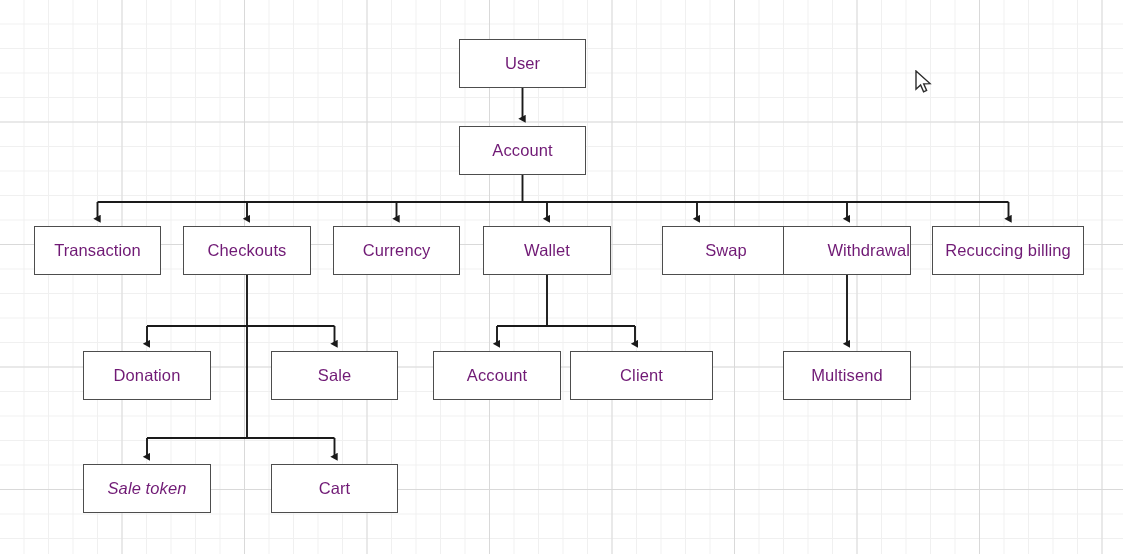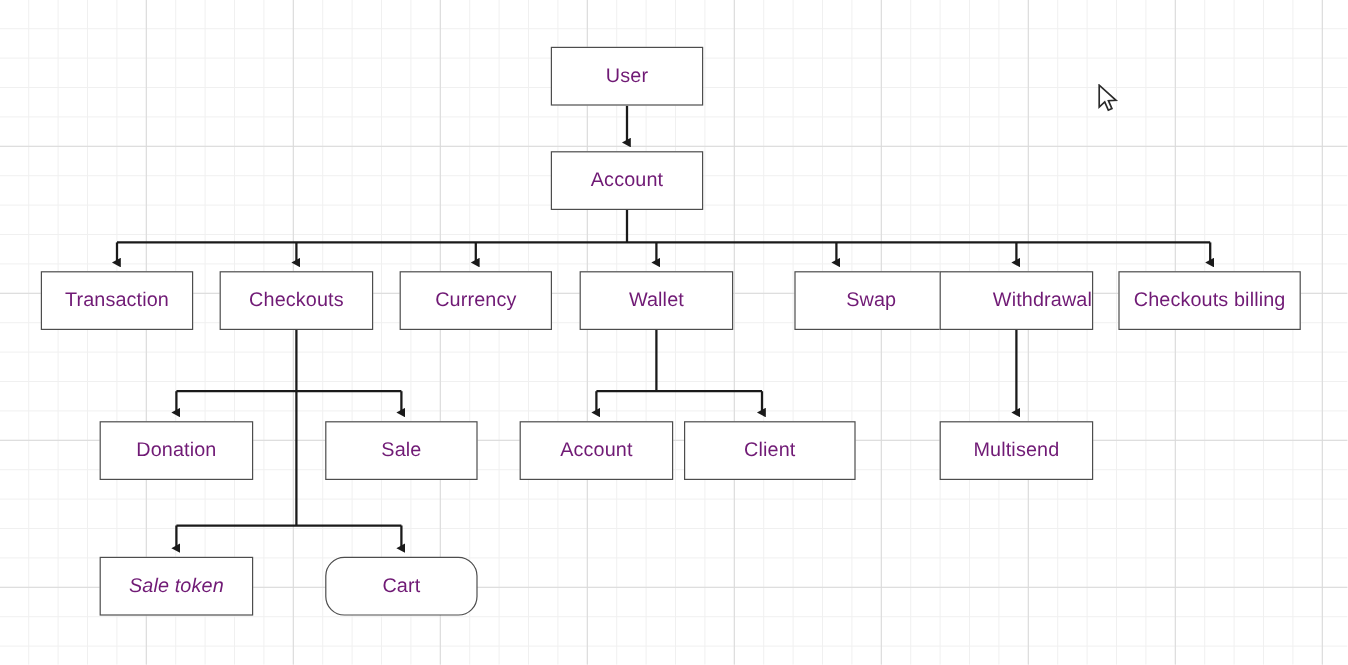--- a/index.html
+++ b/index.html
@@ -133,21 +133,21 @@
 
   <div class="node" style="left:633px; top:226px; width:128px; height:49px;margin-left:29px;">
     <span class="node-label">Swap</span>
   </div>
 
   <div class="node" style="left:783px; top:226px; width:128px; height:49px;justify-content:flex-end;">
     <span class="node-label">Withdrawal</span>
   </div>
 
   <div class="node" style="left:932px; top:226px; width:152px; height:49px;">
-    <span class="node-label">Checkouts billing</span>
+    <span class="node-label">Recuccing billing</span>
   </div>
 
   <div class="node" style="left:83px; top:351px; width:128px; height:49px;">
     <span class="node-label">Donation</span>
   </div>
 
   <div class="node" style="left:271px; top:351px; width:127px; height:49px;">
     <span class="node-label">Sale</span>
   </div>
 
@@ -160,21 +160,21 @@
   </div>
 
   <div class="node" style="left:783px; top:351px; width:128px; height:49px;">
     <span class="node-label">Multisend</span>
   </div>
 
   <div class="node" style="left:83px; top:464px; width:128px; height:49px;font-style:italic;">
     <span class="node-label">Sale token</span>
   </div>
 
-  <div class="node" style="left:271px; top:464px; width:127px; height:49px;border-radius:16px;">
+  <div class="node" style="left:271px; top:464px; width:127px; height:49px;">
     <span class="node-label">Cart</span>
   </div>
 
   <svg id="cursor" style="left:915px; top:70px;" width="20" height="26" viewBox="0 0 20 26">
     <path d="M1,1 L1,19.2 L5.6,14.9 L8.6,21.8 L11.6,20.5 L8.7,13.9 L15,13.6 z" fill="#ffffff" stroke="#2b2b2b" stroke-width="1.4" stroke-linejoin="miter"></path>
   </svg>
 
 </div>
 
 </body></html>

